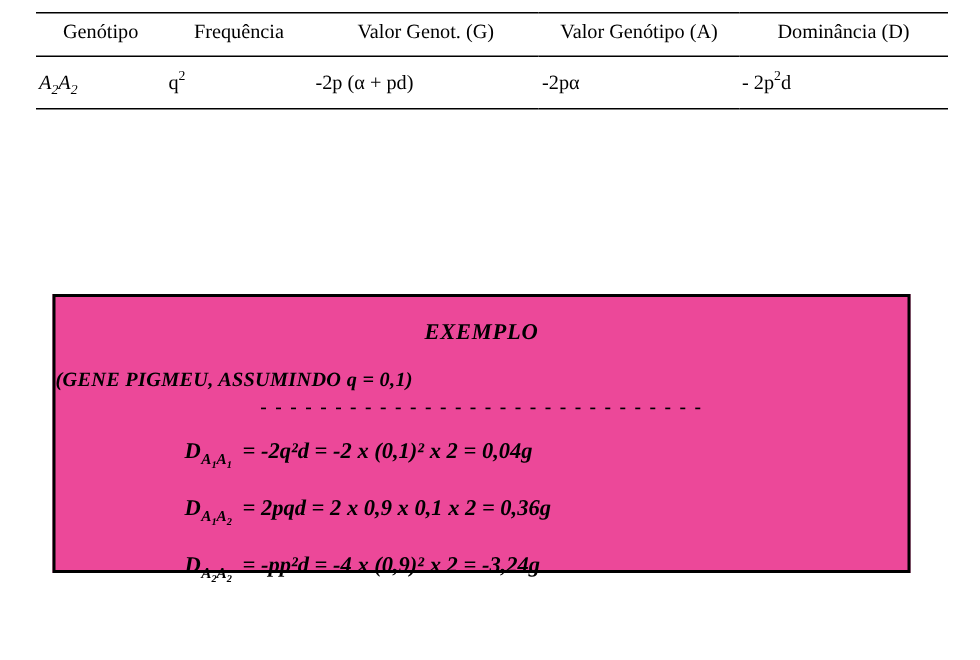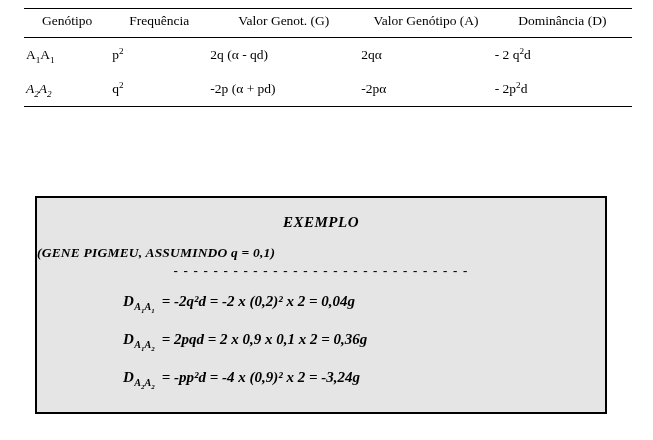--- a/index.html
+++ b/index.html
@@ -57,24 +57,24 @@
   }
   .bold { font-weight: bold; font-style: italic; }
   .small-paren { font-size: 12.5px; }
 
   
   .example-box {
     position: absolute;
     left: 35px;
     top: 196px;
     width: 572px;
-    height: 218px;
+    height: 186px;
     border: 2.2px solid #000;
     box-sizing: border-box;
-    background: #e5e5e5;
+    background: #ec4899;
   }
   .ex-title {
     text-align: center;
     font-family: "Liberation Serif", serif;
     font-weight: bold;
     font-style: italic;
     font-size: 15px;
     letter-spacing: 0.5px;
     margin-top: 16px;
   }
@@ -118,27 +118,20 @@
       <tr class="rule-top rule-bottom">
         <th class="col1">Genótipo</th>
         <th class="col2">Frequência</th>
         <th class="col3">Valor Genot. (G)</th>
         <th class="col4">Valor Genótipo (A)</th>
         <th class="col5">Dominância (D)</th>
       </tr>
     </thead>
     <tbody>
 
-      <tr>
-        <td><span>A</span><sub>1</sub><span>A</span><sub>1</sub></td>
-        <td><span>p</span><sup>2</sup></td>
-        <td>2q (α - qd)</td>
-        <td>2qα</td>
-        <td><span>- 2 q</span><sup>2</sup><span>d</span></td>
-      </tr>
 
 
       <tr class="rule-bottom">
         <td class="bold"><span>A</span><sub>2</sub><span>A</span><sub>2</sub></td>
         <td><span>q</span><sup>2</sup></td>
         <td>-2p (α + pd)</td>
         <td>-2pα</td>
         <td><span>- 2p</span><sup>2</sup><span>d</span></td>
       </tr>
 
@@ -147,21 +140,21 @@
 </div>
 
 <div class="example-box">
   <div class="ex-title">EXEMPLO</div>
   <div class="ex-sub">(GENE PIGMEU, ASSUMINDO q = 0,1)</div>
   <div class="ex-dashes">- - - - - - - - - - - - - - - - - - - - - - - - - - - - - -</div>
 
   <div class="eq-list">
 
     <div class="eq">
-      <span class="lhs">D</span><sub><span>A</span><sub>1</sub><span>A</span><sub>1</sub></sub><span class="sp"></span><span>= -2q²d = -2 x (0,2)² x 2  =   0,04g</span>
+      <span class="lhs">D</span><sub><span>A</span><sub>1</sub><span>A</span><sub>1</sub></sub><span class="sp"></span><span>= -2q²d = -2 x (0,1)² x 2  =   0,04g</span>
     </div>
 
     <div class="eq">
       <span class="lhs">D</span><sub><span>A</span><sub>1</sub><span>A</span><sub>2</sub></sub><span class="sp"></span><span>=  2pqd = 2 x 0,9 x 0,1 x 2  =  0,36g</span>
     </div>
 
     <div class="eq">
       <span class="lhs">D</span><sub><span>A</span><sub>2</sub><span>A</span><sub>2</sub></sub><span class="sp"></span><span>= -pp²d  =   -4 x (0,9)² x 2 = -3,24g</span>
     </div>
 

